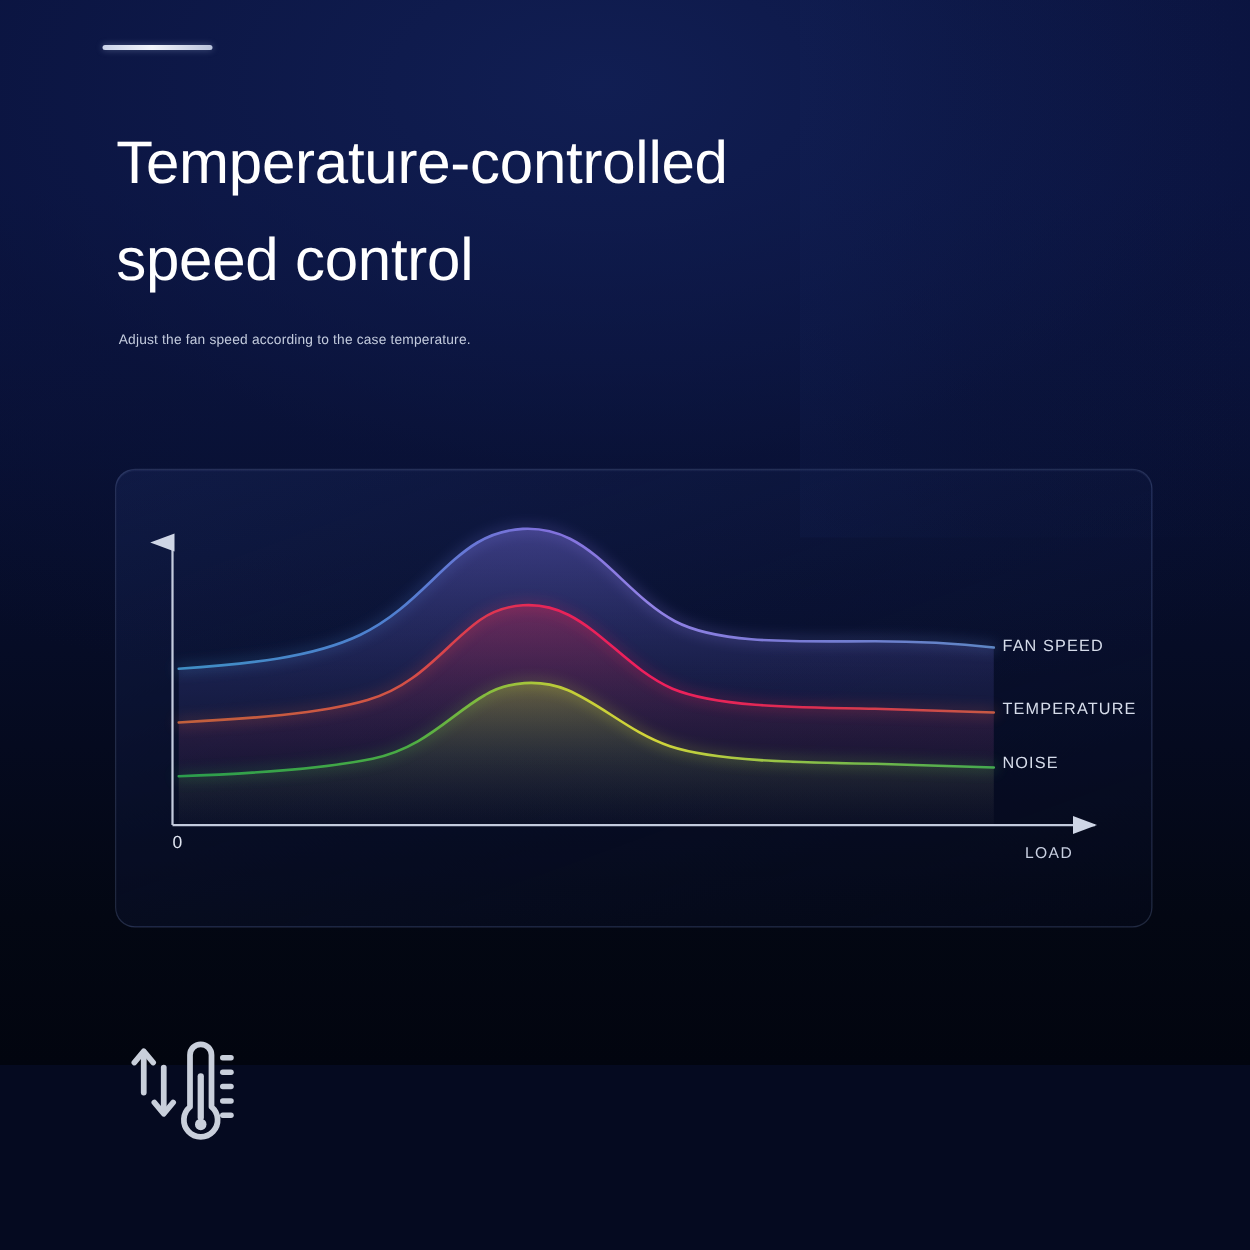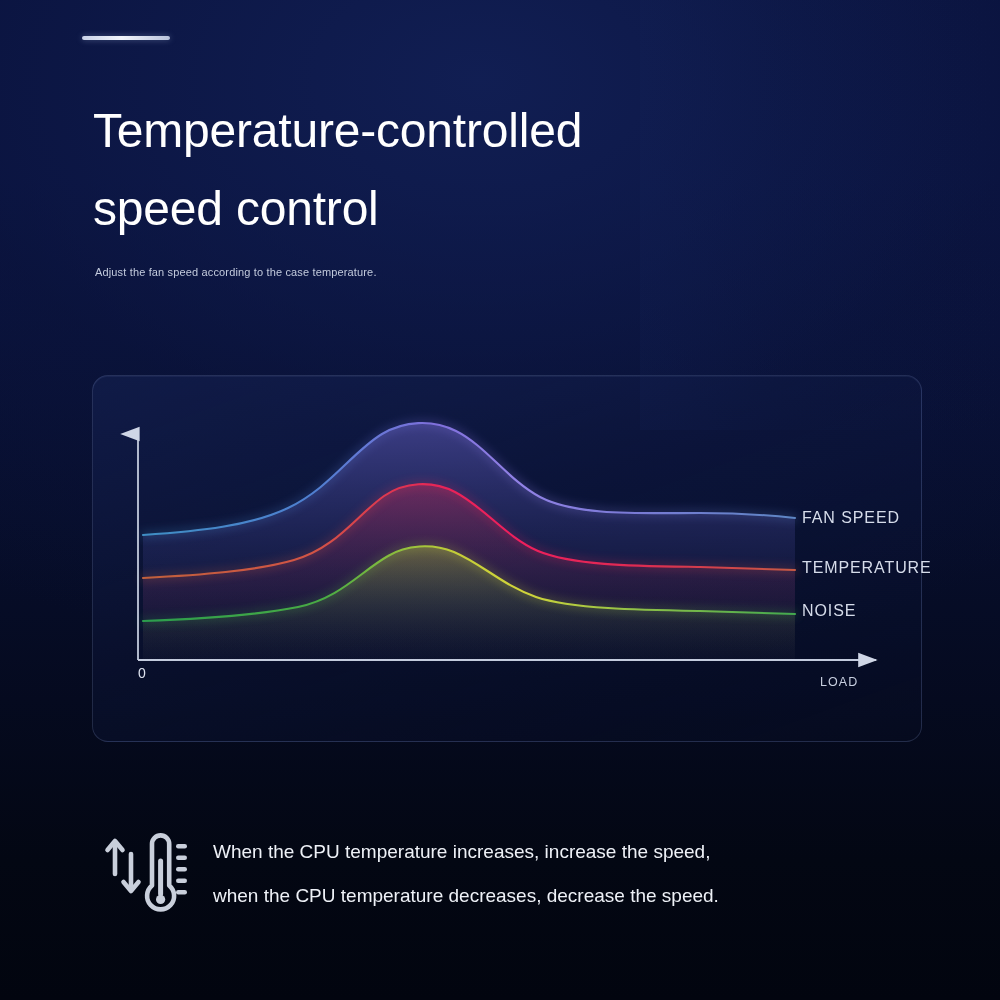--- a/index.html
+++ b/index.html
@@ -5,21 +5,21 @@
   * { margin:0; padding:0; box-sizing:border-box; }
   html,body { width:1000px; height:1000px; }
   body {
     font-family:"Liberation Sans", sans-serif;
     background:#050a20;
     overflow:hidden;
     position:relative;
   }
   #stage {
     position:absolute; inset:0;
-    width:1000px; height:1000px;
+    width:1000px; height:852px;
     background:
       radial-gradient(120% 80% at 48% 8%, rgba(18,32,86,0.85) 0%, rgba(12,22,64,0.35) 45%, rgba(6,11,33,0) 75%),
       linear-gradient(180deg,
         #0a1340 0%,
         #0a1340 18%,
         #091138 34%,
         #070e2c 52%,
         #050a1f 70%,
         #030713 86%,
         #02050f 100%);
@@ -67,21 +67,21 @@
   .axis-zero{
     position:absolute; left:138px; top:665px;
     color:#dfe4f0; font-size:14px;
   }
   .axis-load{
     position:absolute; left:820px; top:675px;
     color:#c8cfe0; font-size:12.5px; letter-spacing:1.1px;text-align:right;
   }
   .legend-label{
     position:absolute;
-    color:#d6dcea; font-size:16px; letter-spacing:0.9px;
+    color:#d6dcea; font-size:13px; letter-spacing:0.9px;
     white-space:nowrap;
   }
   .lg-fan { left:802px; top:509px; }
   .lg-temp{ left:802px; top:559px;text-align:right; }
   .lg-noise{ left:802px; top:602px; }
 
   
   .footer{
     position:absolute; left:103px; top:828px;
     display:flex; align-items:center; gap:24px;
@@ -256,19 +256,15 @@
       </g>
       <circle cx="57.6" cy="71.5" r="4.6" fill="#c9cfdb"></circle>
       <g fill="#c9cfdb">
         <rect x="73" y="16" width="11" height="4.4" rx="2.2"></rect>
         <rect x="73" y="27.5" width="11" height="4.4" rx="2.2"></rect>
         <rect x="73" y="39" width="11" height="4.4" rx="2.2"></rect>
         <rect x="73" y="50.5" width="11" height="4.4" rx="2.2"></rect>
         <rect x="73" y="62" width="11" height="4.4" rx="2.2"></rect>
       </g>
     </svg>
-    <div class="footer-lines">
-      <div>When the CPU temperature increases, increase the speed,</div>
-      <div>when the CPU temperature decreases, decrease the speed.</div>
-    </div>
   </div>
 
 </div>
 
 </body></html>

